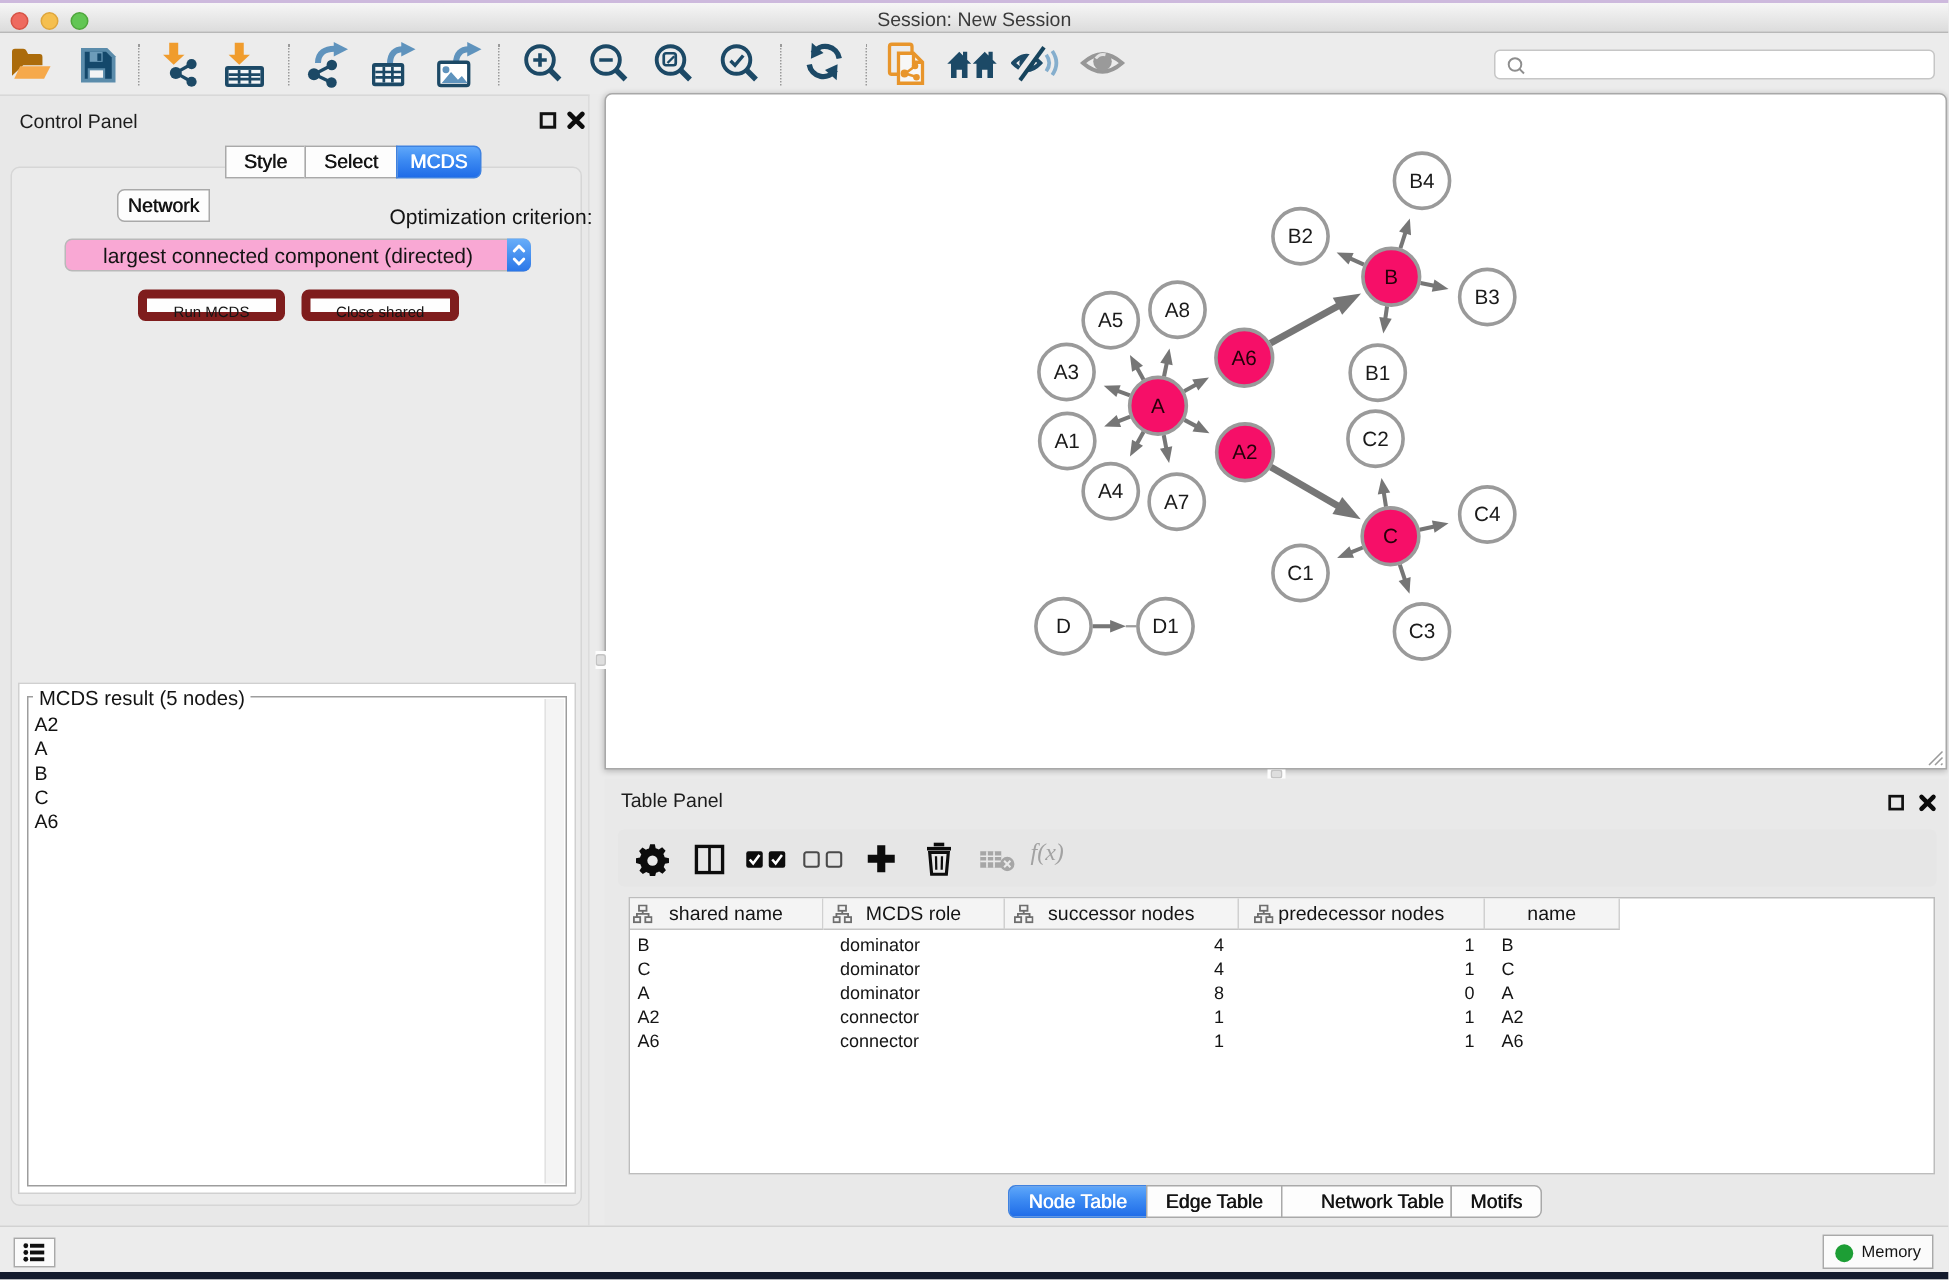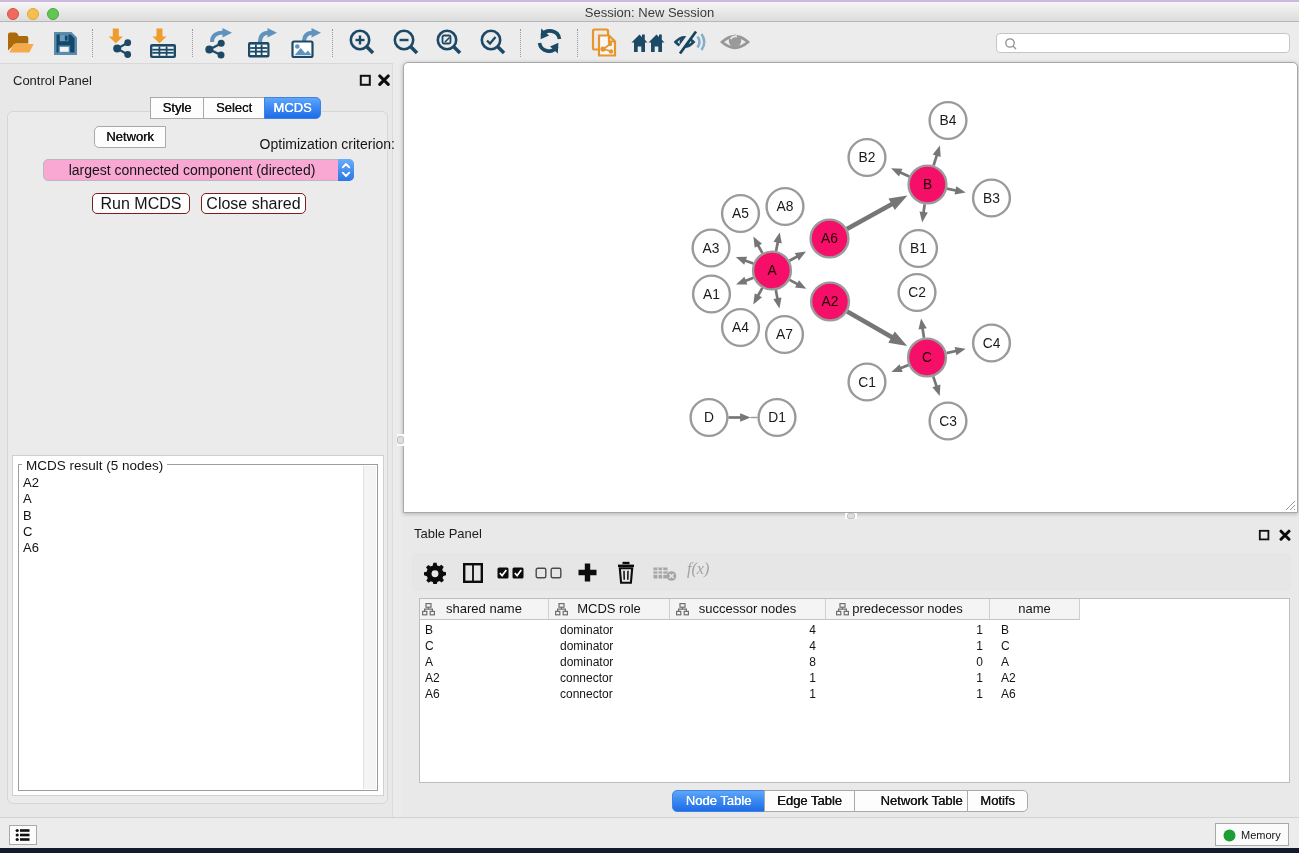--- a/index.html
+++ b/index.html
@@ -25,22 +25,22 @@
   font-size:13px; color:#141414; text-align:center; line-height:20px; text-shadow:0.4px 0 0 currentColor; }
 .tab.sel { background:linear-gradient(#5ea7fa,#3c8af2 45%,#1f6ce8); color:#fff; border-color:#3f82e0; }
 #cpcontent { position:absolute; left:7px; top:47px; width:381px; height:693px;
   background:#ebebeb; border:1px solid #d6d6d6; border-radius:6px; }
 #optlabel { position:absolute; left:0; top:72px; width:395px; text-align:right; font-size:14px; color:#141414; }
 #dropdown { position:absolute; left:43px; top:95px; width:311px; height:22px; background:#f9a8d4;
   border:1px solid #b9b9b9; border-radius:5px; }
 #dropdown .txt { position:absolute; left:0px; top:0; width:296px; text-align:center; font-size:14px; color:#141414; line-height:21px;}
 #spinner { position:absolute; right:-1px; top:-1px; width:16px; height:22px;
   background:linear-gradient(#68aef9,#2a76e8); border-radius:0 5px 5px 0; }
-.btn { position:absolute; top:129px; height:21px; background:#fefefe; border:1px solid #7f1d1d;
-  border-radius:5px; font-size:16px; color:#141414; text-align:center; line-height:19px; }
+.btn { position:absolute; top:129px; height:21px; background:#fefefe; border:6px solid #7f1d1d;
+  border-radius:5px; font-size:10px; color:#141414; text-align:center; line-height:19px; }
 #resultbox { position:absolute; left:12px; top:391px; width:372px; height:341px; background:#fff;
   border:1px solid #d0d0d0; }
 #fieldset { position:absolute; left:5px; top:8px; right:5px; bottom:4px; border:1px solid #9d9d9d;padding-left:17px; }
 #fieldlabel { position:absolute; left:3px; top:-7px; z-index:3; background:#fff; padding:0 4px; font-size:13.5px; color:#141414; }
 #mcdslist { position:absolute; left:1px; top:1px; right:14px; bottom:1px; background:#fff;
   font-size:13px; color:#111; padding:9px 0 0 3px; line-height:16.3px; }
 #listscroll { position:absolute; right:1px; top:1px; width:13px; bottom:1px;
   background:#f4f4f4; border-left:1px solid #e2e2e2; }
 
 #netwin { left:403px; top:62px; width:895px; height:451px; background:#fff;
@@ -217,21 +217,21 @@
 </div>
 
 <div class="abs" id="cpanel">
   <div class="hdr">Control Panel</div>
   <svg class="abs" style="left:359px;top:10px" width="32" height="12" viewBox="0 0 32 12">
     <rect x="1.8" y="1.8" width="9" height="9" fill="none" stroke="#111" stroke-width="2"></rect>
     <path d="M20.8 2 L29.2 10.4 M29.2 2 L20.8 10.4" stroke="#0c0c0c" stroke-width="3.1" stroke-linecap="round"></path>
   </svg>
   <div id="cpcontent"></div>
   <div id="cptabs">
-    <div class="tab" style="left:16px;width:72px;border-radius:5px 0 0 5px;margin-top:29px;">Network</div>
+    <div class="tab" style="left:0;width:62px;border-radius:5px 0 0 5px;margin-top:29px;">Network</div>
     <div class="tab" style="left:72px;width:54px;">Style</div>
     <div class="tab" style="left:125px;width:62px;">Select</div>
     <div class="tab sel" style="left:186px;width:57px;border-radius:0 5px 5px 0;">MCDS</div>
   </div>
   <div id="optlabel">Optimization criterion:</div>
   <div id="dropdown">
     <div class="txt">largest connected component (directed)</div>
     <div id="spinner">
       <svg width="16" height="22" viewBox="0 0 16 22">
         <path d="M4.8 8.3 L8 5 L11.2 8.3" fill="none" stroke="#fff" stroke-width="1.9" stroke-linecap="round" stroke-linejoin="round"></path>

